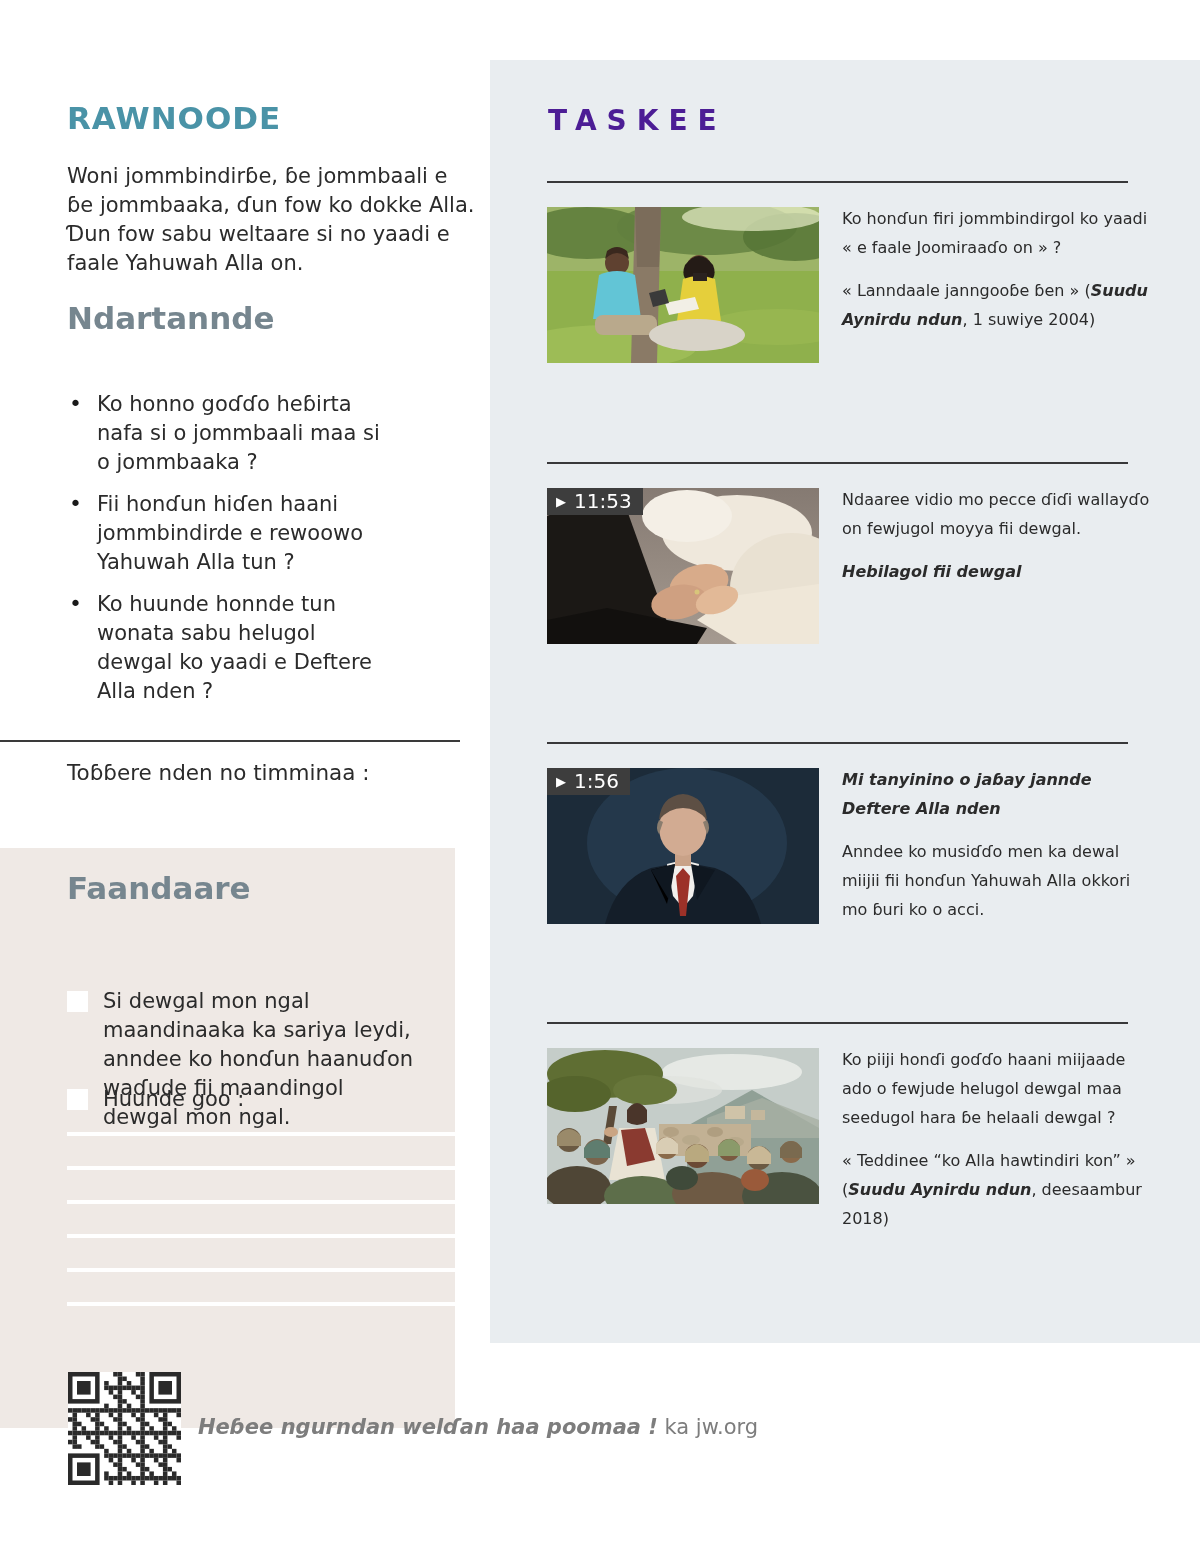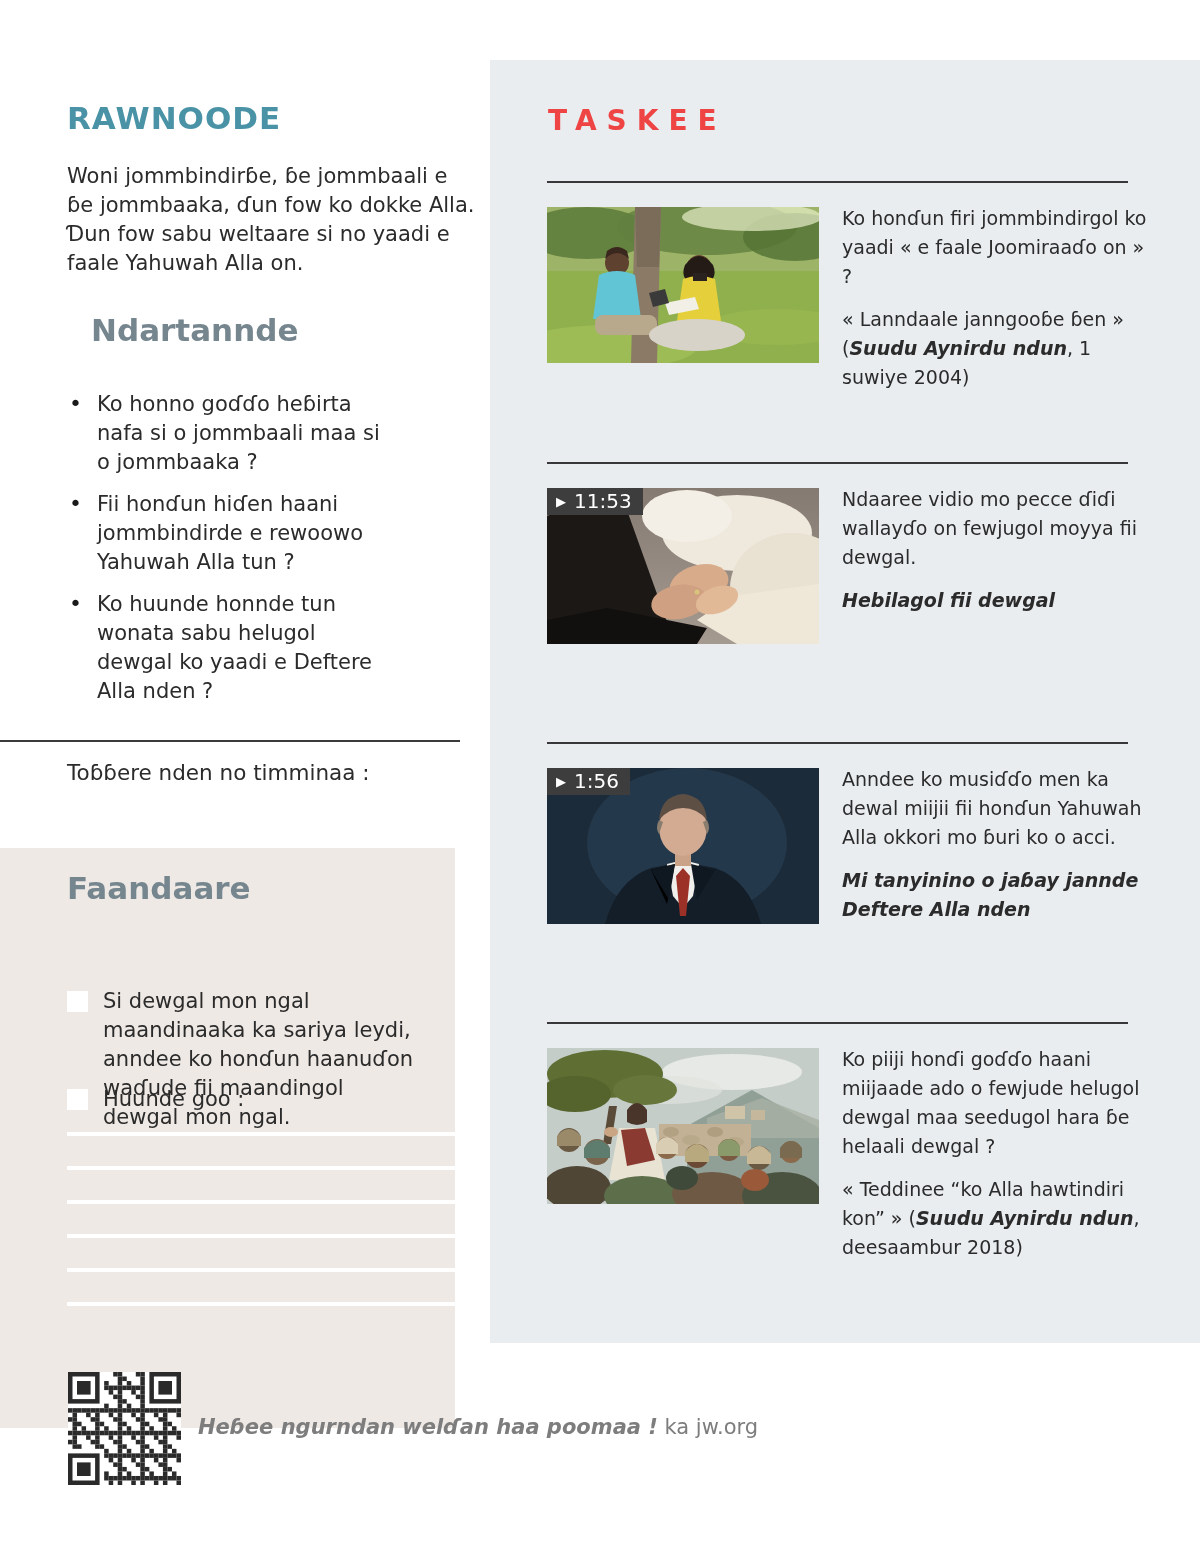--- a/index.html
+++ b/index.html
@@ -4,46 +4,46 @@
 <style>
   html,body{margin:0;padding:0;}
   body{font-family:"DejaVu Sans","Liberation Sans",sans-serif;background:#fff;}
   .page{position:relative;width:1200px;height:1543px;background:#fff;overflow:hidden;}
   .right-panel{position:absolute;left:490px;top:60px;width:710px;height:1283px;background:#E9EDF0;}
 
   
   .h-teal{position:absolute;left:67px;top:100px;font-size:31px;font-weight:bold;color:#4A93A7;letter-spacing:1px;}
   .intro{position:absolute;left:67px;top:162px;width:410px;font-size:21px;line-height:29px;color:#2B2B2B;}
   .h-gray{font-size:31px;font-weight:bold;color:#76868F;}
-  .ndartannde{position:absolute;left:67px;top:312px;margin-left:24px;}
+  .ndartannde{position:absolute;left:67px;top:300px;}
   .questions{position:absolute;left:67px;top:390px;width:330px;margin:0;padding:0;list-style:none;}
   .questions li{position:relative;padding-left:30px;margin-bottom:13px;font-size:21px;line-height:29px;color:#2B2B2B;}
   .questions li .bullet{position:absolute;left:2px;top:-1px;font-size:22px;color:#1a1a1a;}
   .left-rule{position:absolute;left:0;top:740px;width:460px;height:2px;background:#3A3A3A;}
   .tobbere{position:absolute;left:67px;top:760px;font-size:21.5px;color:#2B2B2B;}
 
   .goal-box{position:absolute;left:0;top:848px;width:455px;height:580px;background:#EFE9E5;}
   .goal-title{position:absolute;left:67px;top:22px;}
   .check-item{position:absolute;left:67px;width:350px;padding-left:36px;box-sizing:border-box;font-size:21px;line-height:29px;color:#2B2B2B;}
   .check-item .checkbox{position:absolute;left:0;top:4px;width:21px;height:21px;background:#fff;}
   .ci-1{top:95px;margin-top:44px;}
   .ci-2{top:237px;}
   .lines{position:absolute;left:67px;right:0;top:284px;}
   .wline{height:4px;background:#fff;margin-bottom:30px;}
 
   
-  .taskee{position:absolute;left:548px;top:104px;font-size:28px;font-weight:bold;color:#ef4444;letter-spacing:10px;}
+  .taskee{position:absolute;left:548px;top:104px;font-size:28px;font-weight:bold;color:#4c1d95;letter-spacing:10px;}
   .section{position:absolute;left:0;width:1200px;}
   .sec-rule{position:absolute;left:547px;top:0;width:581px;height:2px;background:#38383a;}
   .thumb{position:absolute;left:547px;top:26px;width:272px;height:156px;overflow:hidden;}
   .thumb svg{display:block;}
   .badge{position:absolute;left:0;top:0;background:#3D3D3D;color:#fff;display:flex;align-items:center;gap:8px;padding:3px 11px 4px 9px;}
   .badge .play{font-size:13px;line-height:1;}
   .badge .time{font-size:20px;line-height:1;}
-  .sec-text{position:absolute;left:842px;top:23px;width:310px;font-size:19px;line-height:29px;color:#2B2B2B;}
+  .sec-text{position:absolute;left:842px;top:23px;width:310px;font-size:16px;line-height:29px;color:#2B2B2B;}
   .sec-text p{margin:0 0 14px 0;}
   .seg-bold{font-weight:normal;}
   .seg-italic{font-style:italic;font-weight:bold;}
   .seg-bolditalic{font-weight:bold;font-style:italic;}
   .sec-1{top:181px;} .sec-2{top:462px;} .sec-3{top:742px;} .sec-4{top:1022px;}
 
   
   .qr{position:absolute;left:68px;top:1372px;width:113px;height:113px;}
   .footer-text{position:absolute;left:198px;top:1412px;width:620px;color:#7D7D7D;font-size:21px;line-height:31px;}
   .footer-text div{white-space:nowrap;}
@@ -183,22 +183,22 @@
         <path d="M112 52 Q114 28 136 26 Q158 28 160 52 Q150 40 136 40 Q122 40 112 52 Z" fill="#5d4f44"></path>
         <path d="M112 52 Q108 60 112 66 L116 54 Z" fill="#8a7d6e"></path>
         <path d="M160 52 Q164 60 160 66 L156 54 Z" fill="#8a7d6e"></path>
       </svg>
       <div class="badge">
         <span class="play">▶</span>
         <span class="time">1:56</span>
       </div>
     </div>
     <div class="sec-text">
+      <p><span class="seg-bolditalic">Mi tanyinino o jaɓay jannde Deftere Alla nden</span></p>
       <p>Anndee ko musiɗɗo men ka dewal miijii fii honɗun Yahuwah Alla okkori mo ɓuri ko o acci.</p>
-      <p><span class="seg-bolditalic">Mi tanyinino o jaɓay jannde Deftere Alla nden</span></p>
     </div>
   </div>
 
   <div class="section sec-4">
     <div class="sec-rule"></div>
     <div class="thumb">
       <svg width="272" height="156" viewBox="0 0 272 156">
         <rect width="272" height="156" fill="#c5cdc9"></rect>
         <ellipse cx="185" cy="24" rx="70" ry="18" fill="#e9ece8" opacity="0.9"></ellipse>
         <ellipse cx="120" cy="42" rx="55" ry="14" fill="#dfe3de" opacity="0.7"></ellipse>

